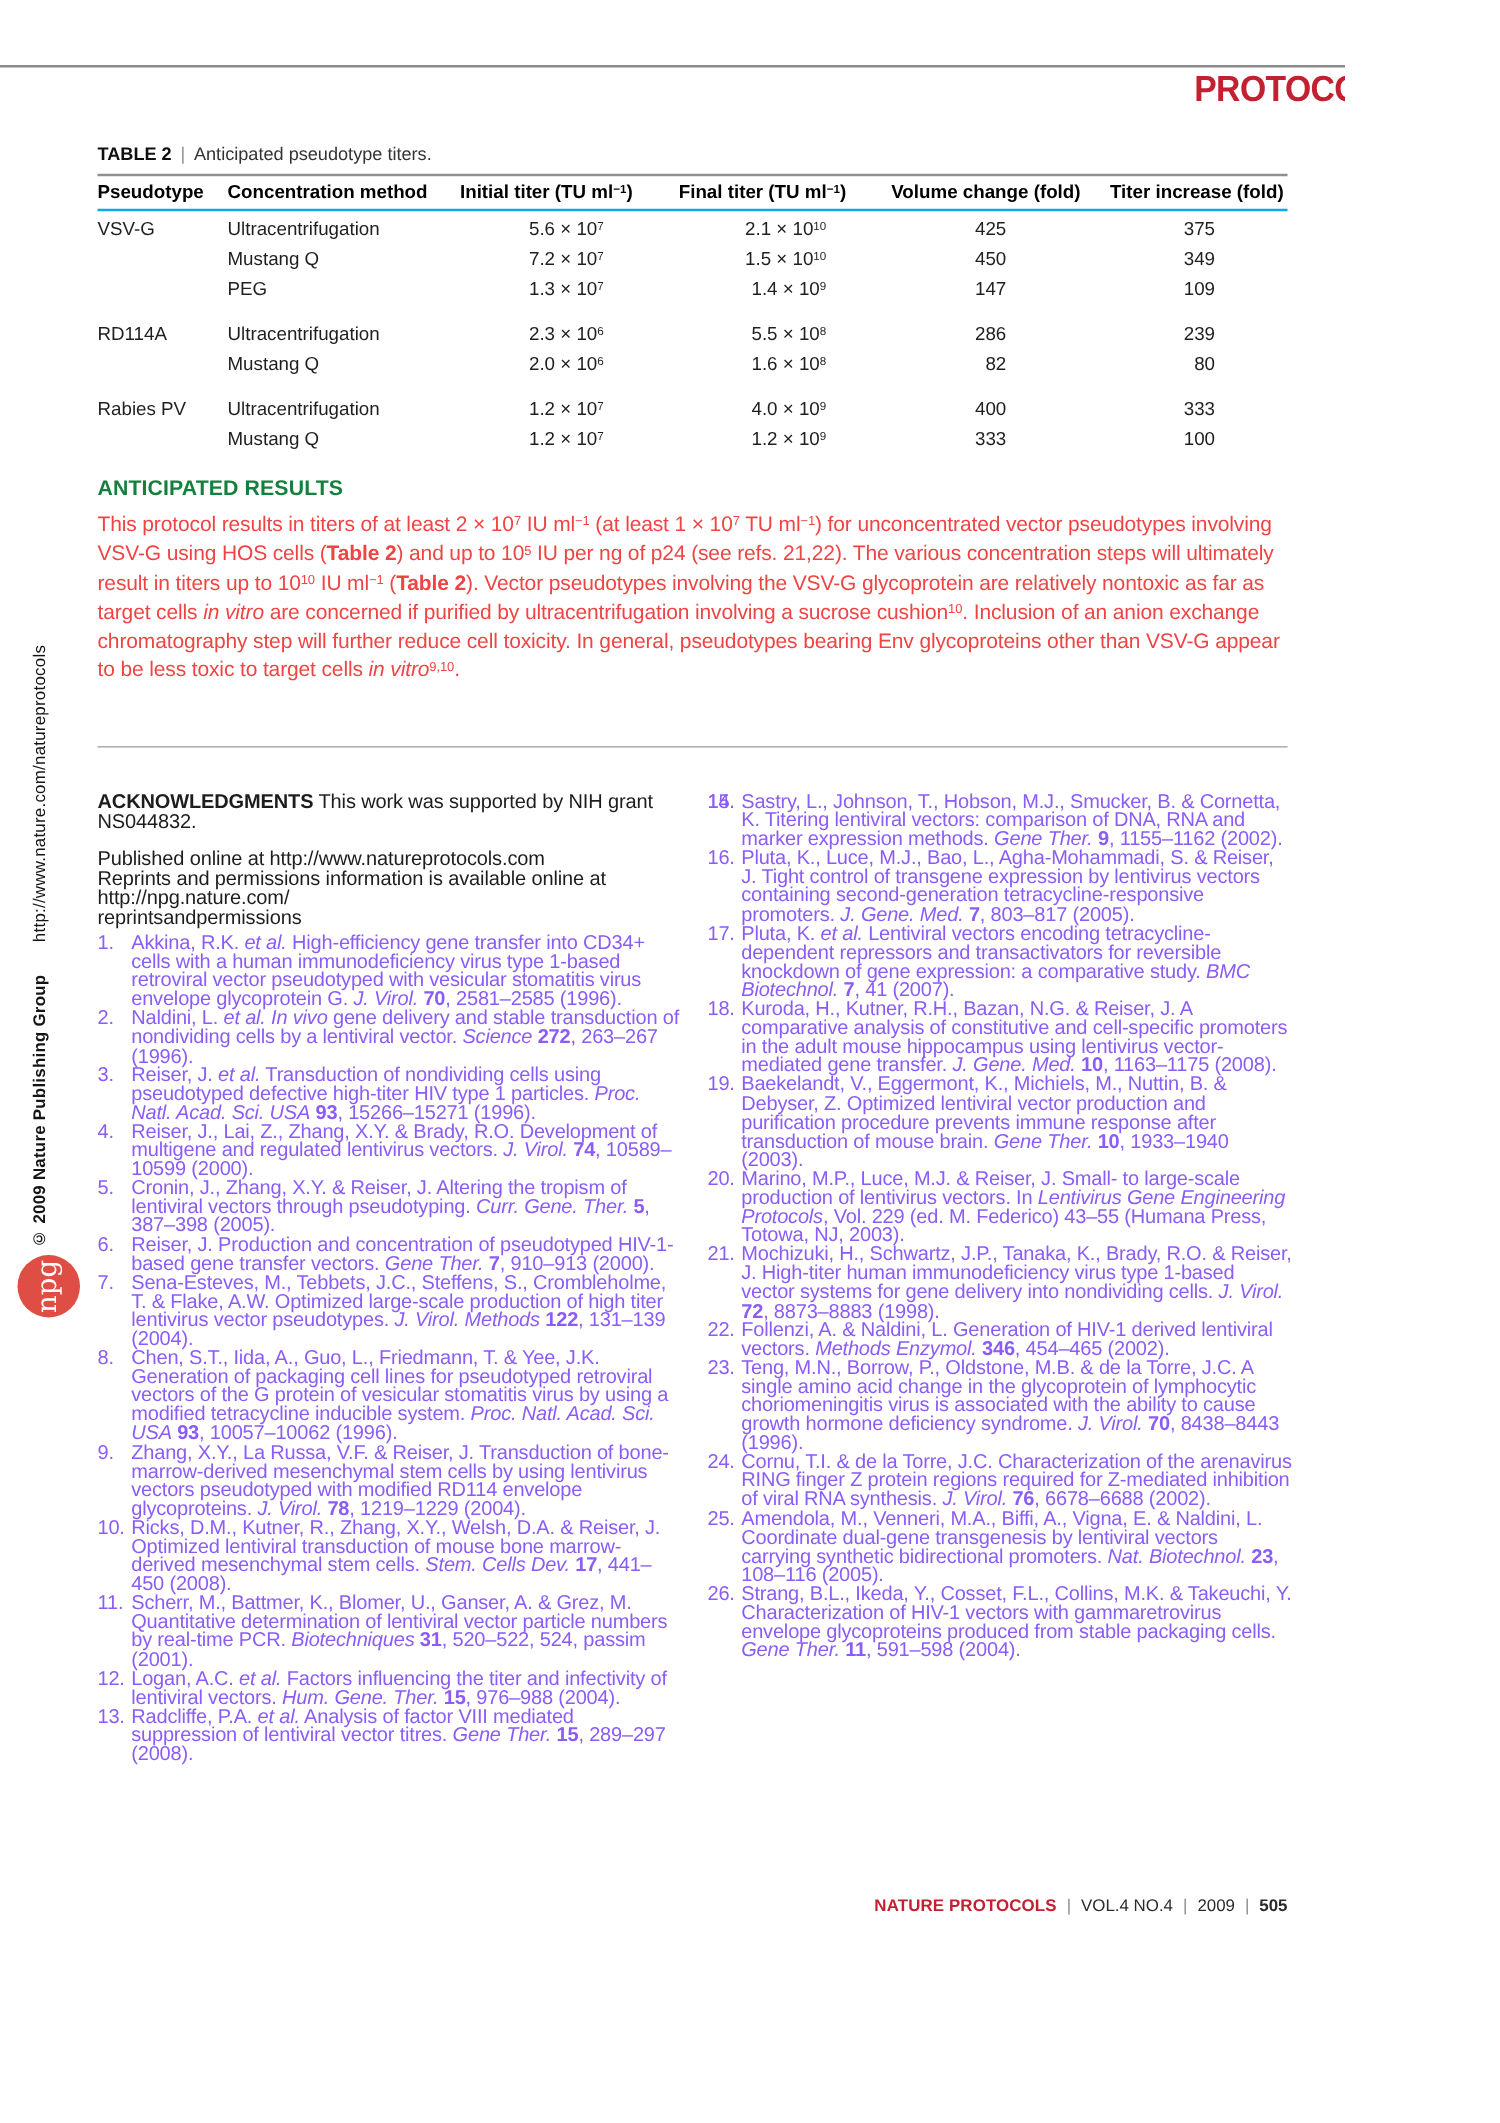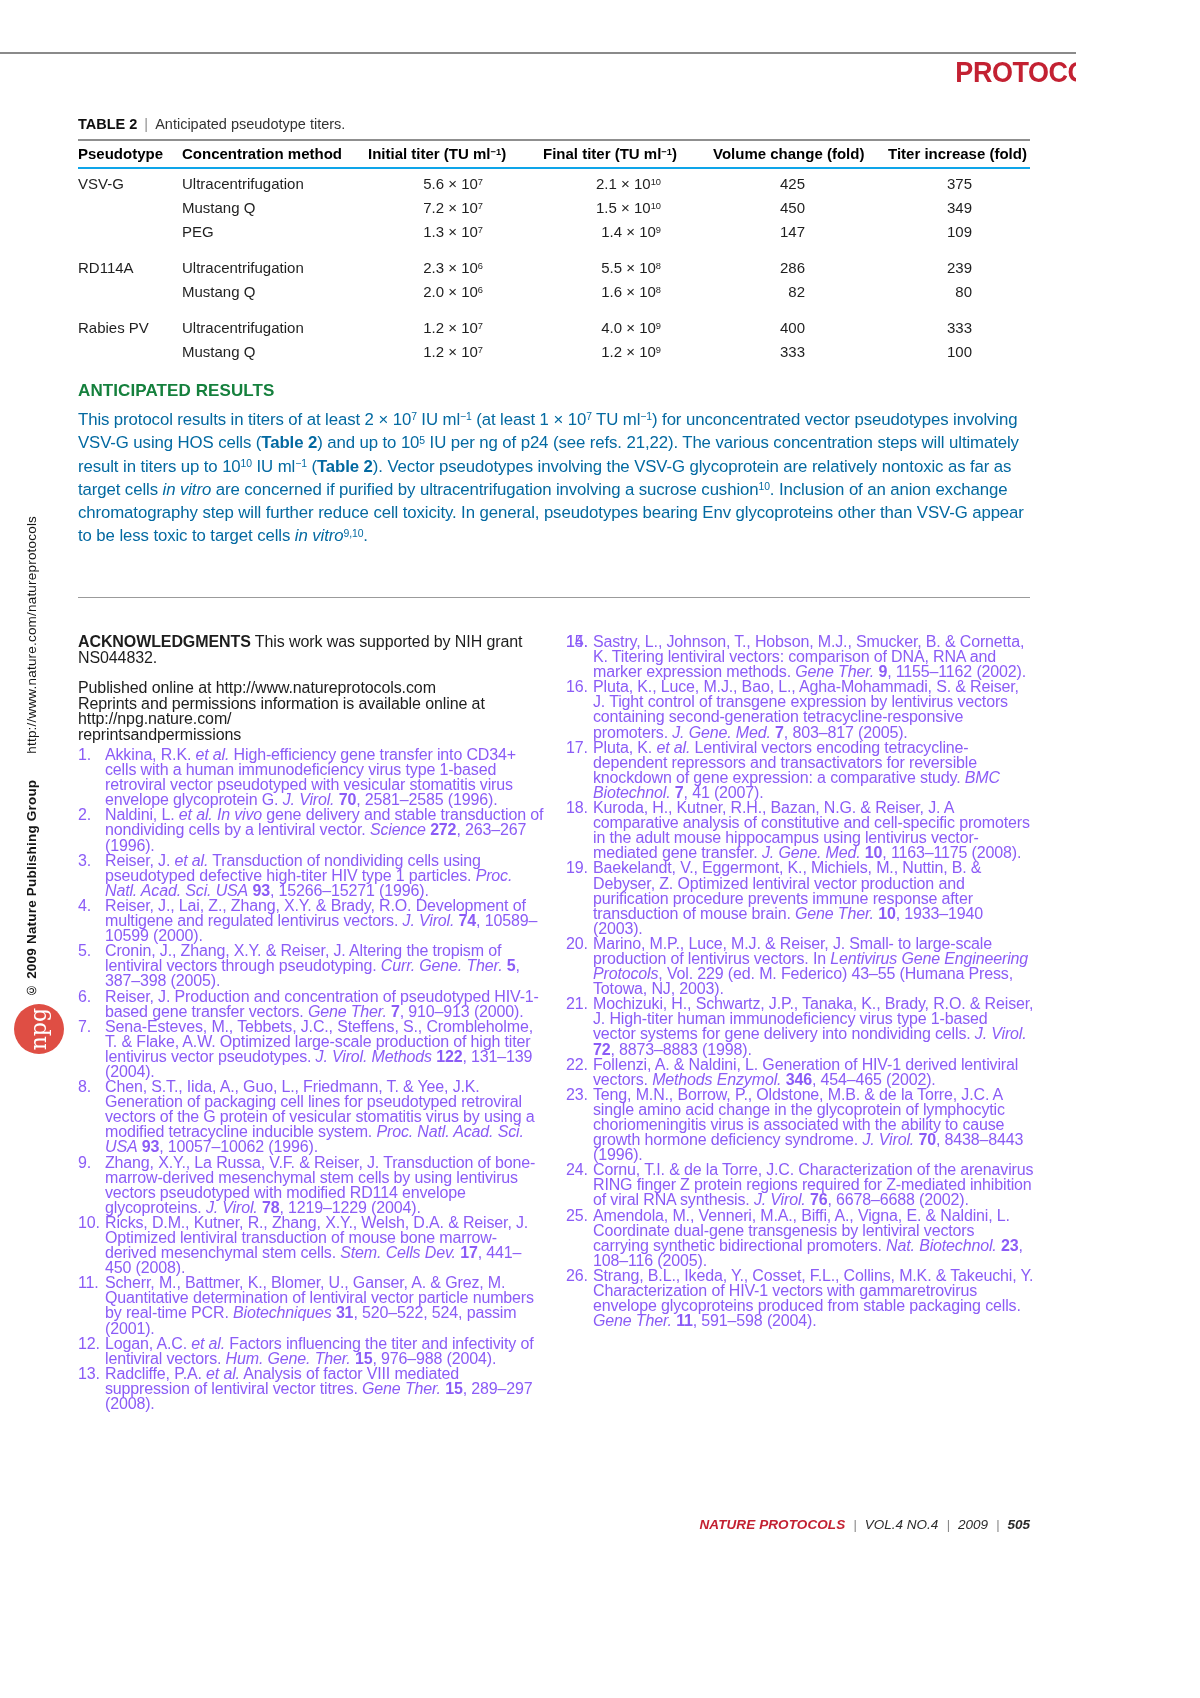--- a/index.html
+++ b/index.html
@@ -49,38 +49,38 @@
   .group-gap { margin-top:12px; }
   .tcell.num { text-align:right; }
   .c3.num { padding-right:60px; }
   .c4.num { padding-right:52px; }
   .c5.num { padding-right:83px; }
   .c6.num { padding-right:58px; }
 
   
   .anticipated { position:absolute; left:78px; top:381px; width:950px; }
   .anticipated h2 { margin:0 0 7px 0; font-size:17px; color:#15803d; letter-spacing:0.1px; }
-  .anticipated p { margin:0; font-size:16.8px; line-height:23.3px; color:#0369a1; letter-spacing:-0.1px; }
+  .anticipated p { margin:0; font-size:16.8px; line-height:23.3px; color:#ef4444; letter-spacing:-0.1px; }
 
   .mid-rule { position:absolute; left:78px; top:597px; width:952px; height:1px; background:#9b9b9b; }
 
   
   .ack { position:absolute; left:78px; top:634px; width:468px; font-size:16px; line-height:15.6px; color:#1d1d1d; letter-spacing:-0.1px; }
   .ack-label { font-weight:bold; }
   .ack-pub { margin-top:15px; }
 
   
   .refs { position:absolute; width:468px; font-size:16px; line-height:15.1px; color:#8b5cf6; letter-spacing:-0.15px; list-style:none; margin:0; padding:0; }
   .refs-left { left:78px; top:747px; }
   .refs-right { left:566px; top:634px; }
   .ref-item { position:relative; padding-left:27px; }
   .ref-num { position:absolute; left:0; top:0; }
 
   
-  .page-footer { position:absolute; left:530px; top:1517px; width:500px; text-align:right; font-size:13.5px; color:#2b2b2b;font-style:italic; }
+  .page-footer { position:absolute; left:530px; top:1517px; width:500px; text-align:right; font-size:13.5px; color:#2b2b2b; }
   .f-journal { color:#c32132; font-weight:bold; letter-spacing:0.1px; }
   .f-sep { color:#8a8a8a; margin:0 8px; font-weight:normal; }
   .f-page { font-weight:bold; }
 </style>
 </head>
 <body>
 
 <div class="page">
 
   <div class="top-rule"></div>

